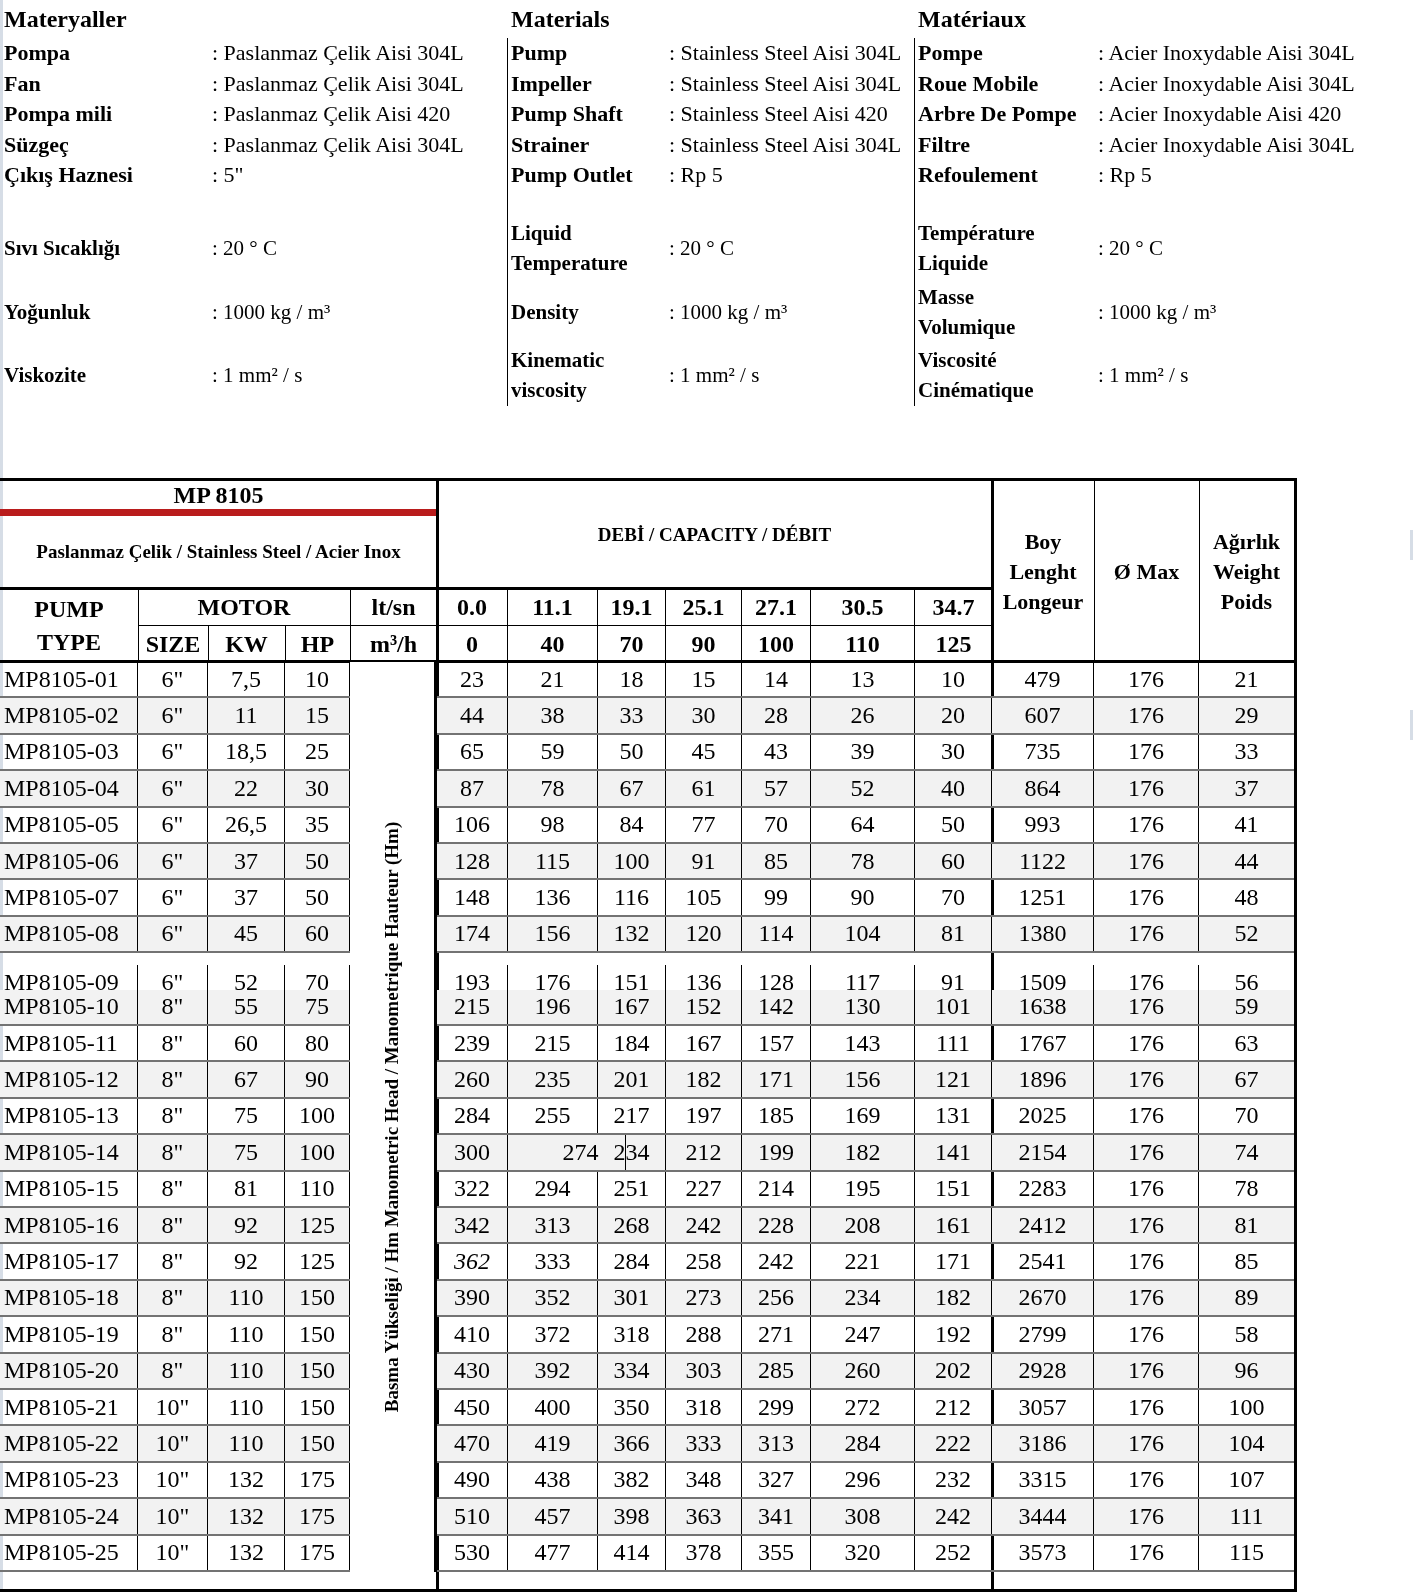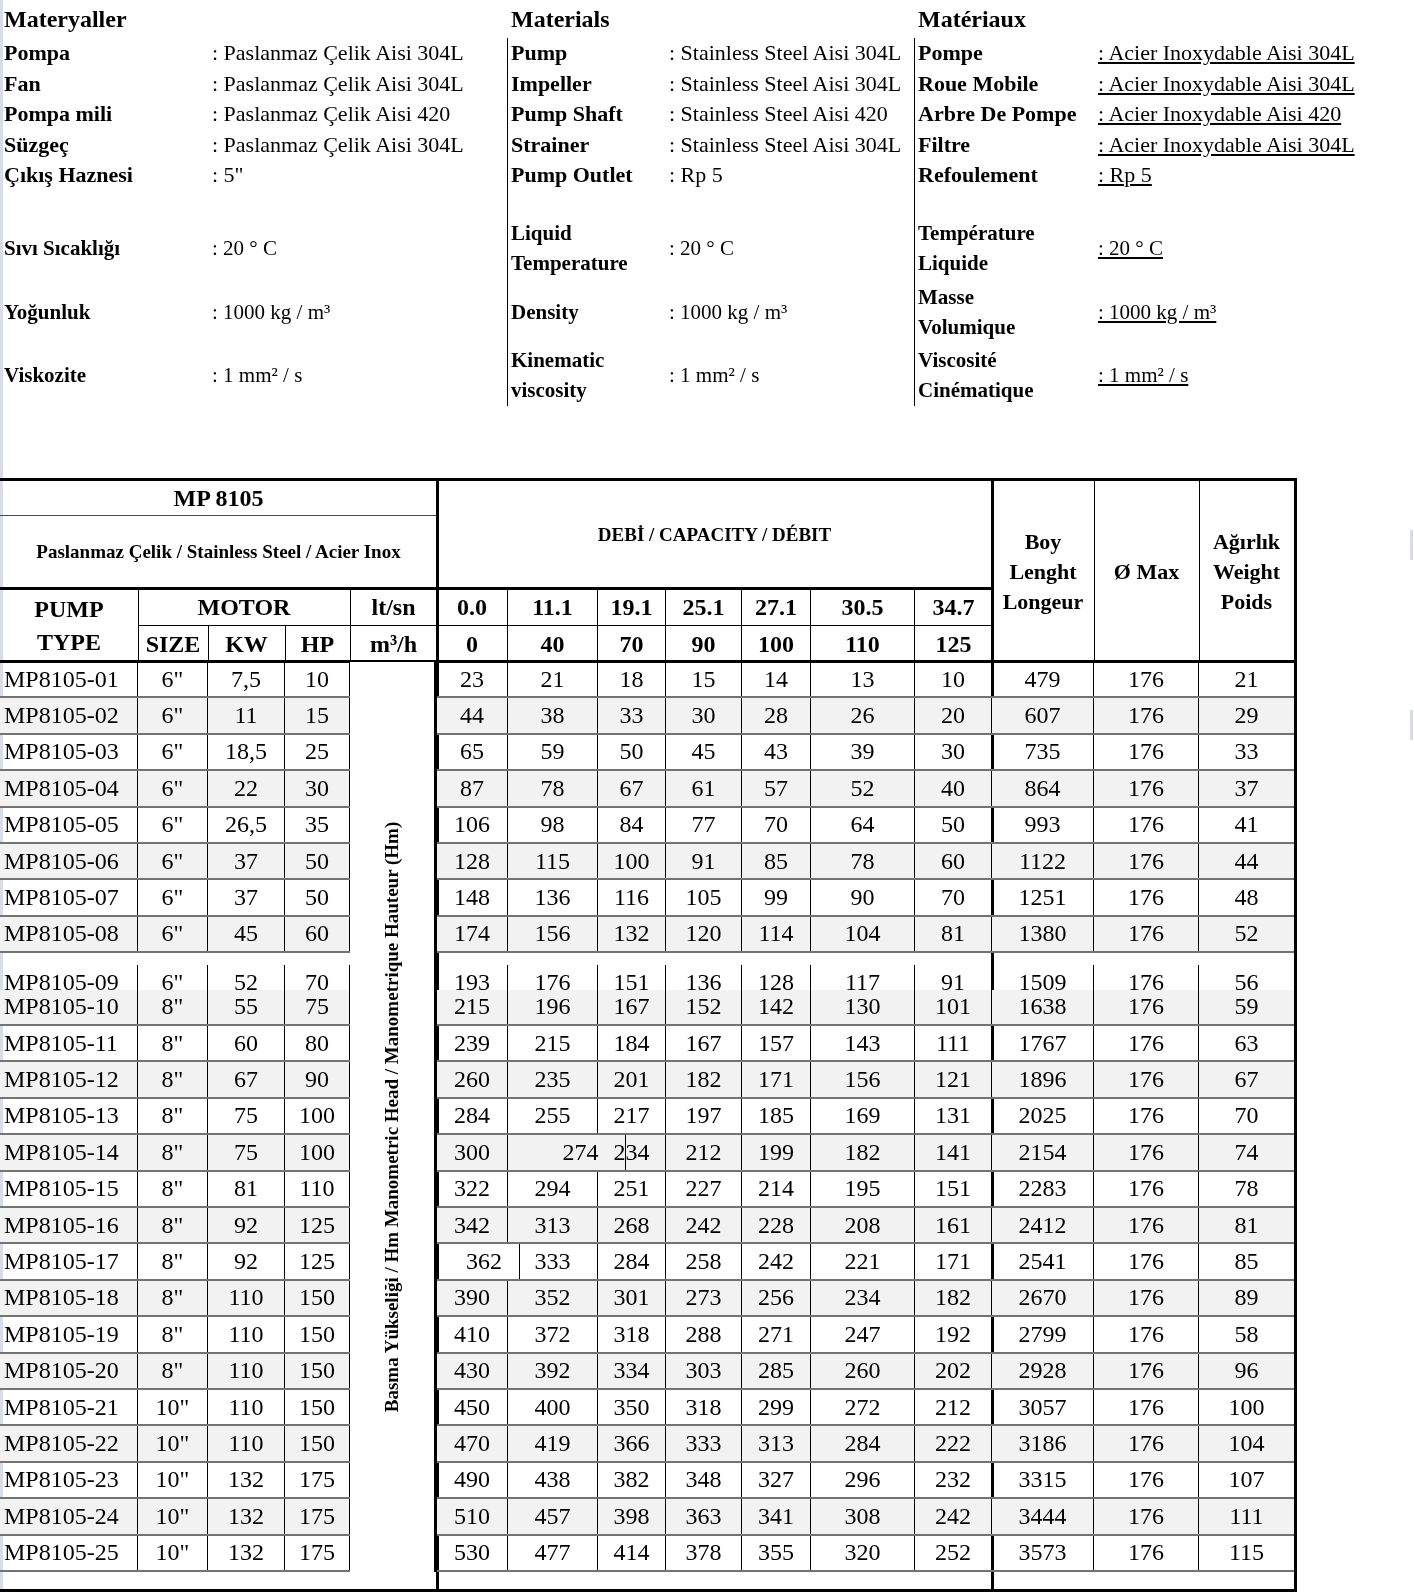--- a/index.html
+++ b/index.html
@@ -13,21 +13,21 @@
   .mat-col.left { left:4px; width:500px; }
   .mat-col.mid  { left:511px; width:405px; }
   .mat-col.right{ left:918px; width:490px; }
   .mat-body { position:absolute; top:34px; left:0; }
   .mat-col.mid .mat-body, .mat-col.right .mat-body { border-left:1px solid #000; height:368px; left:-4px; padding-left:3px; }
   .mat-row { position:relative; height:30.5px; line-height:30.5px; font-size:22px; white-space:nowrap; }
   .mat-row .lbl { position:absolute; left:0; font-weight:bold; }
   .mat-row .val { position:absolute; }
   .mat-col.left .val { left:208px; }
   .mat-col.mid .val  { left:158px; }
-  .mat-col.right .val{ left:180px;text-decoration:underline; }
+  .mat-col.right .val{ left:180px; }
   .prop-row { position:absolute; font-size:21px; white-space:nowrap; }
   .prop-row .lbl { position:absolute; left:0; font-weight:bold; line-height:30px; }
   .prop-row .val { position:absolute; line-height:30px; }
 
   
   .tbl { position:absolute; left:0; top:478px; width:1297px; border-top:3px solid #000; border-right:3px solid #000; border-bottom:3px solid #000; box-sizing:border-box; }
   .cell { position:absolute; box-sizing:border-box; display:flex; align-items:center; justify-content:center; text-align:center; }
   .hdr-b { font-weight:bold; }
   .vline { position:absolute; background:#000; }
   .hline { position:absolute; background:#000; }
@@ -158,21 +158,21 @@
   </div>
   <div class="prop-row" style="top:341px;left:0;width:480px;height:60px;">
     <span class="lbl" style="top:0;">Viscosité</span>
     <span class="lbl" style="top:30px;">Cinématique</span>
     <span class="val" style="left:180px;top:15px;">: 1 mm² / s</span>
   </div>
 </div>
 
 <div class="tbl" style="height:1114px;"></div>
 
-<div class="cell hdr-b" style="left:0;top:481px;width:437px;height:35px;font-size:24px;border-bottom:1px solid #b91c1c;">MP 8105</div>
+<div class="cell hdr-b" style="left:0;top:481px;width:437px;height:35px;font-size:24px;border-bottom:7px solid #b91c1c;">MP 8105</div>
 <div class="cell hdr-b" style="left:0;top:516px;width:437px;height:72px;font-size:19px;">Paslanmaz Çelik / Stainless Steel / Acier Inox</div>
 <div class="cell hdr-b" style="left:437px;top:481px;width:555px;height:107px;font-size:19px;">DEBİ / CAPACITY / DÉBIT</div>
 
 <div class="hline" style="left:0;top:587px;width:992px;height:3px;"></div>
 
 <div class="cell hdr-b" style="left:0;top:590px;width:138px;height:72px;font-size:24px;flex-direction:column;line-height:33px;">
   <span>PUMP</span>
     <span>TYPE</span>
 </div>
 <div class="cell hdr-b" style="left:138px;top:590px;width:212px;height:36px;font-size:24px;border-bottom:1px solid #000;">MOTOR</div>
@@ -494,21 +494,21 @@
       <div class="c" style="left: 992px; width: 102px;">2412</div>
       <div class="c" style="left: 1094px; width: 105px;">176</div>
       <div class="c" style="left: 1199px; width: 95px; border-right: none;">81</div>
     </div>
     <div class="row" style="top: 1244.4px;">
       <div class="c first" style="left: 0px; width: 138px;">MP8105-17</div>
       <div class="c" style="left: 138px; width: 70px;">8"</div>
       <div class="c" style="left: 208px; width: 77px;">92</div>
       <div class="c" style="left: 285px; width: 65px;">125</div>
       <div class="c" style="left: 350px; width: 87px;"></div>
-      <div class="c" style="left: 449px; width: 71px;">362</div>
+      <div class="c" style="left: 437px; width: 71px; font-style: italic;">362</div>
       <div class="c" style="left: 508px; width: 90px;">333</div>
       <div class="c" style="left: 598px; width: 68px;">284</div>
       <div class="c" style="left: 666px; width: 76px;">258</div>
       <div class="c" style="left: 742px; width: 69px;">242</div>
       <div class="c" style="left: 811px; width: 104px;">221</div>
       <div class="c" style="left: 915px; width: 77px;">171</div>
       <div class="c" style="left: 992px; width: 102px;">2541</div>
       <div class="c" style="left: 1094px; width: 105px;">176</div>
       <div class="c" style="left: 1199px; width: 95px; border-right: none;">85</div>
     </div>

